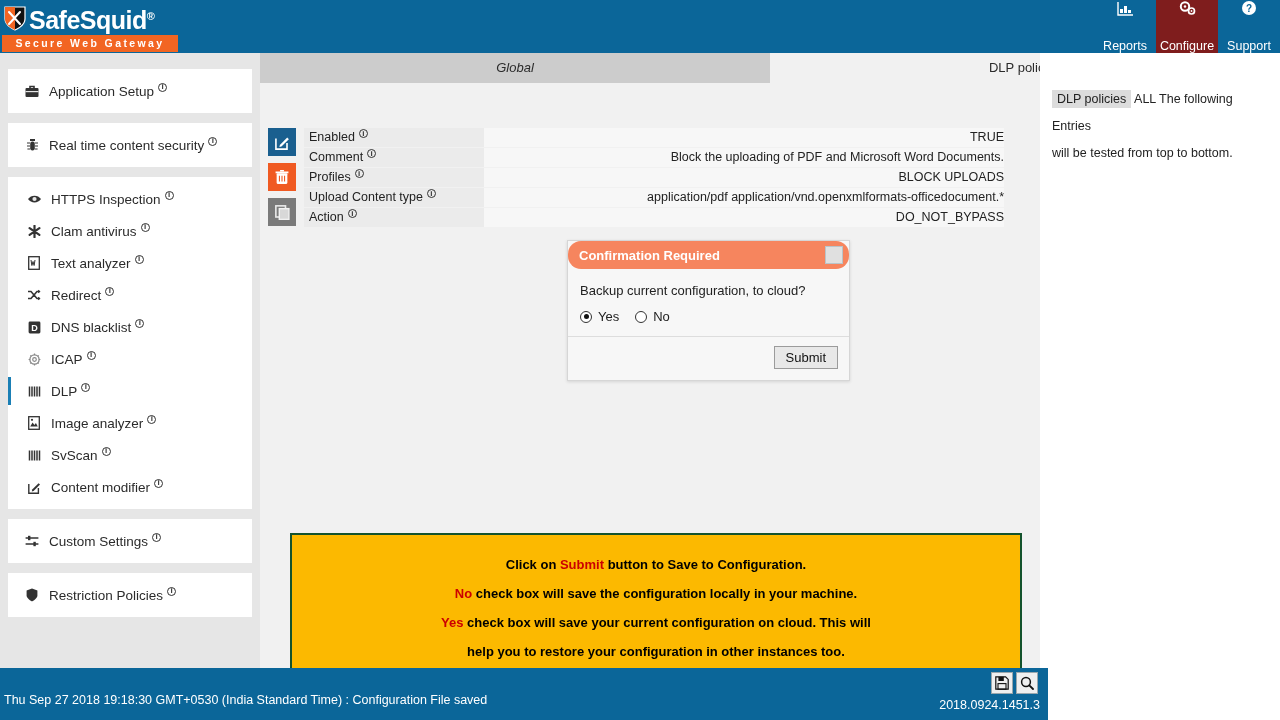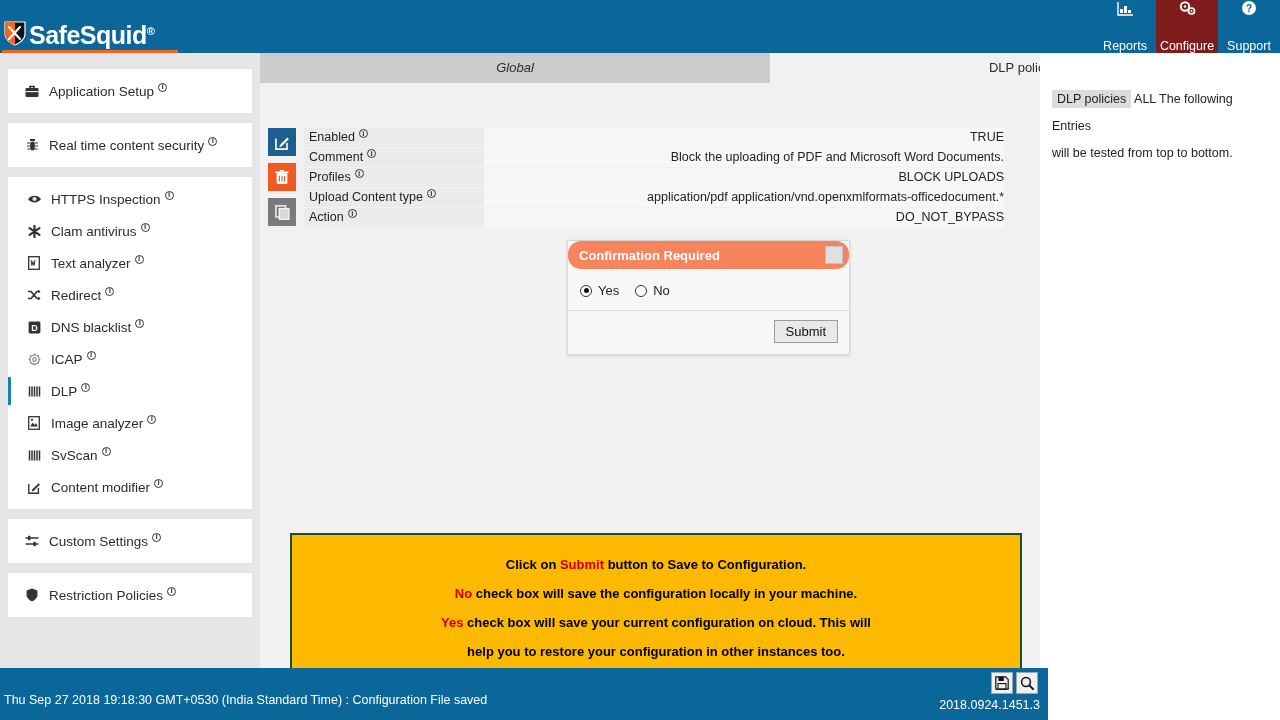--- a/index.html
+++ b/index.html
@@ -13,21 +13,21 @@
   }
   #app { position: relative; width: 1280px; height: 720px; }
 
   
   .header {
     position: absolute; top: 0; left: 0;
     width: 1280px; height: 53px;
     background: #0b6699;
   }
   .brand {
-    position: absolute; left: 0; top: 16px;
+    position: absolute; left: 0; top: 1px;
     width: 180px; height: 53px;
   }
   .brand-row {
     display: flex; align-items: center;
     height: 34px; padding-left: 4px;
   }
   .shield {
     width: 22px; height: 26px; margin-right: 3px;
     position: relative; flex: none;
   }
@@ -602,20 +602,21 @@
             </svg>
         </div>
       </div>
 
       <div class="dialog">
         <div class="dlg-head">
           <span class="dlg-title">Confirmation Required</span>
           <span class="dlg-close"></span>
         </div>
         <div class="dlg-body">
+          <div class="dlg-q">Backup current configuration, to cloud?</div>
           <div class="dlg-radios">
             <label class="radio-wrap">
               <span class="radio on"></span>
               <span>Yes</span>
             </label>
             <label class="radio-wrap">
               <span class="radio"></span>
               <span>No</span>
             </label>
           </div>

